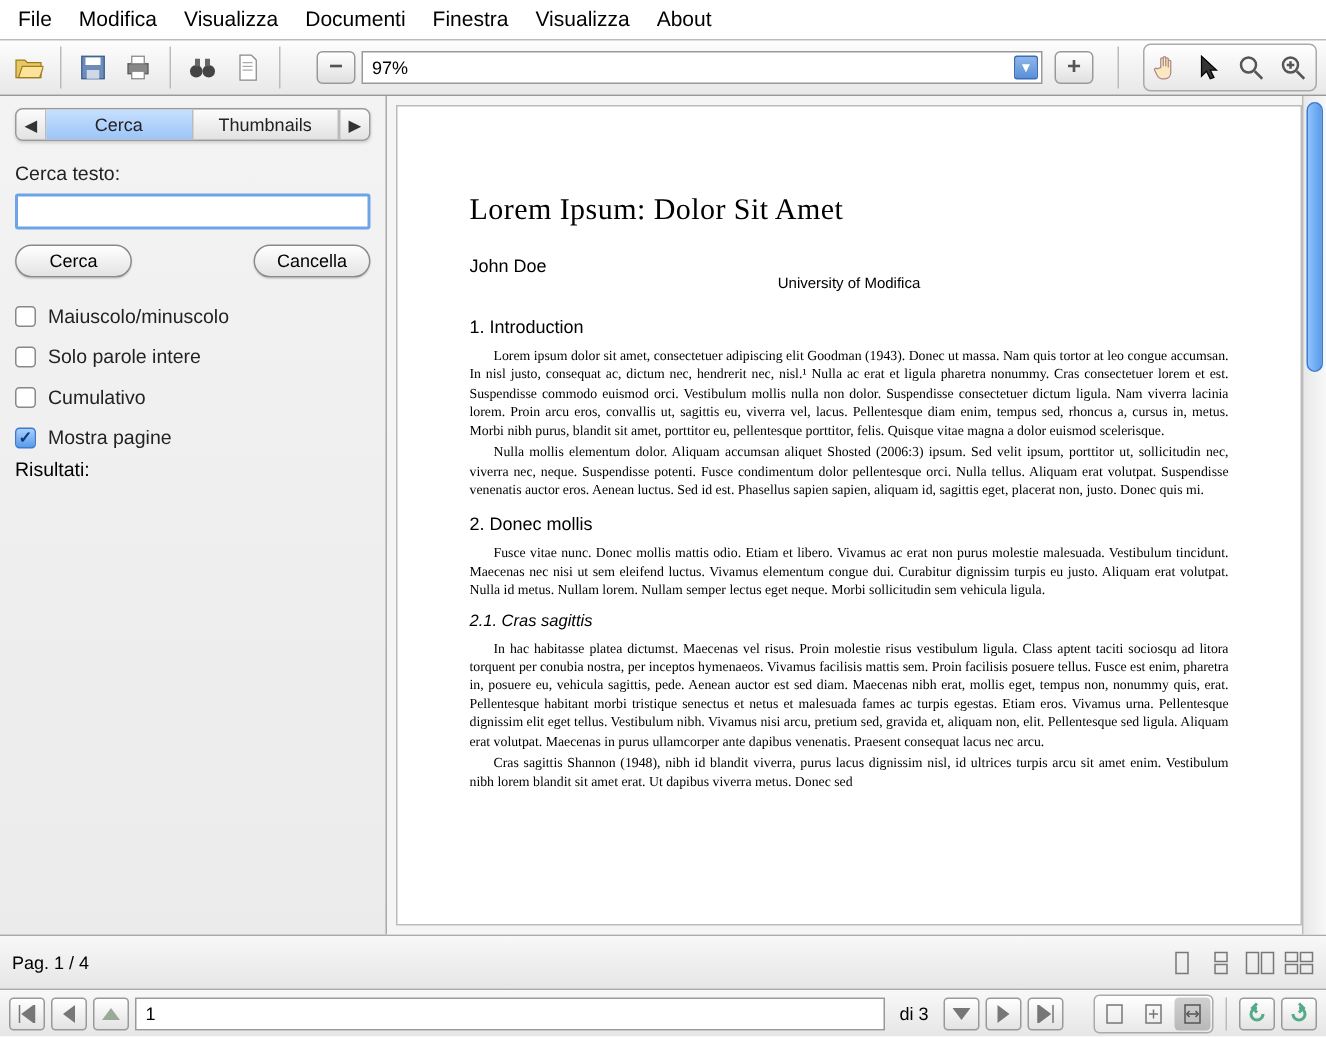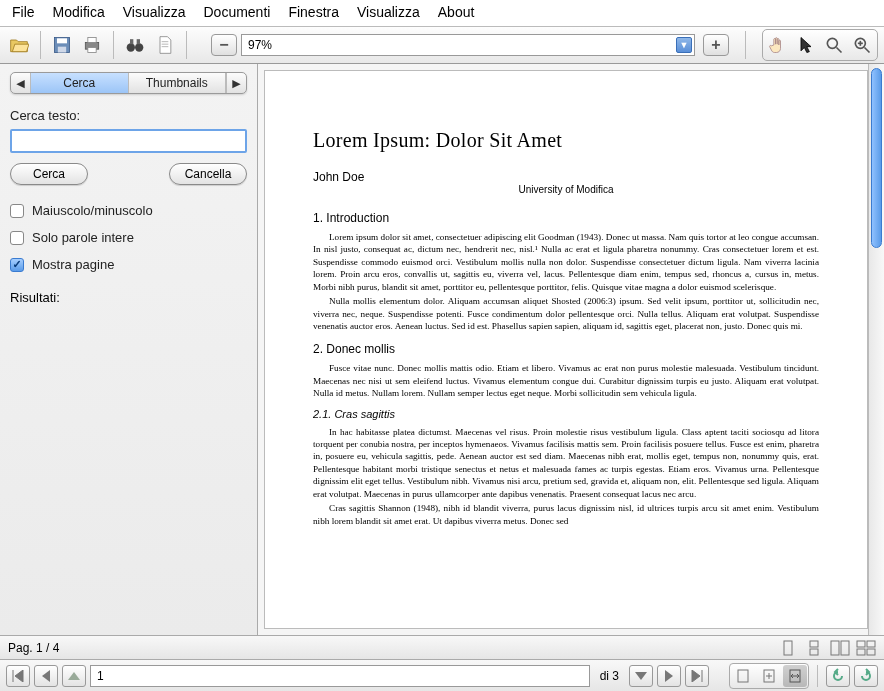--- a/index.html
+++ b/index.html
@@ -153,21 +153,21 @@
     display:flex;align-items:center;justify-content:center;
     box-shadow: 0 1px 1px rgba(0,0,0,.15);
   }
   .check-row { display:flex;align-items:center;gap:8px;margin:6px 0;font-size:13px;color:#222;}
   .checkbox {
     width:14px;height:14px;border:1px solid #888;border-radius:3px;background:#fff;
     display:flex;align-items:center;justify-content:center;
   }
   .checkbox.checked { background: linear-gradient(#a7cfff,#5a9be8); border-color:#3a7bd0;}
   .checkbox.checked::after { content:"✓"; font-size:11px; color:#093b7a; font-weight:bold;}
-  .results-label{font-size:13px;margin-top:12px;}
+  .results-label{font-size:13px;}
 
   
   .viewer {
     flex:1;
     position:relative;
     background:#f5f5f5;
     display:flex;
   }
   .page-area{
     flex:1;
@@ -216,21 +216,21 @@
   }
   .scrollbar .thumb{
     position:absolute; left:2px; right:2px; top:4px; height:180px;
     background: linear-gradient(90deg,#8fc1ff,#5a9be8);
     border:1px solid #3a7bd0;
     border-radius:7px;
   }
 
   
   .statusbar {
-    height: 24px;
+    height: 36px;
     border-top:1px solid #aaa;
     background: linear-gradient(#f8f8f8,#e6e6e6);
     display:flex;align-items:center;justify-content:space-between;
     padding: 0 8px;
     font-size:12px;
   }
   .status-icons { display:flex; gap:6px;}
   .status-icons .ic{width:20px;height:18px;display:flex;align-items:center;justify-content:center;}
 
   
@@ -366,20 +366,24 @@
       <div class="pill-btn">Cerca</div>
       <div class="pill-btn">Cancella</div>
     </div>
     <div class="check-row">
       <div class="checkbox"></div>
       <span>Maiuscolo/minuscolo</span>
     </div>
     <div class="check-row">
       <div class="checkbox"></div>
       <span>Solo parole intere</span>
+    </div>
+    <div class="check-row">
+      <div class="checkbox"></div>
+      <span>Cumulativo</span>
     </div>
     <div class="check-row">
       <div class="checkbox checked"></div>
       <span>Mostra pagine</span>
     </div>
     <div class="results-label">Risultati:</div>
   </div>
 
   <div class="viewer">
     <div class="page-area">

